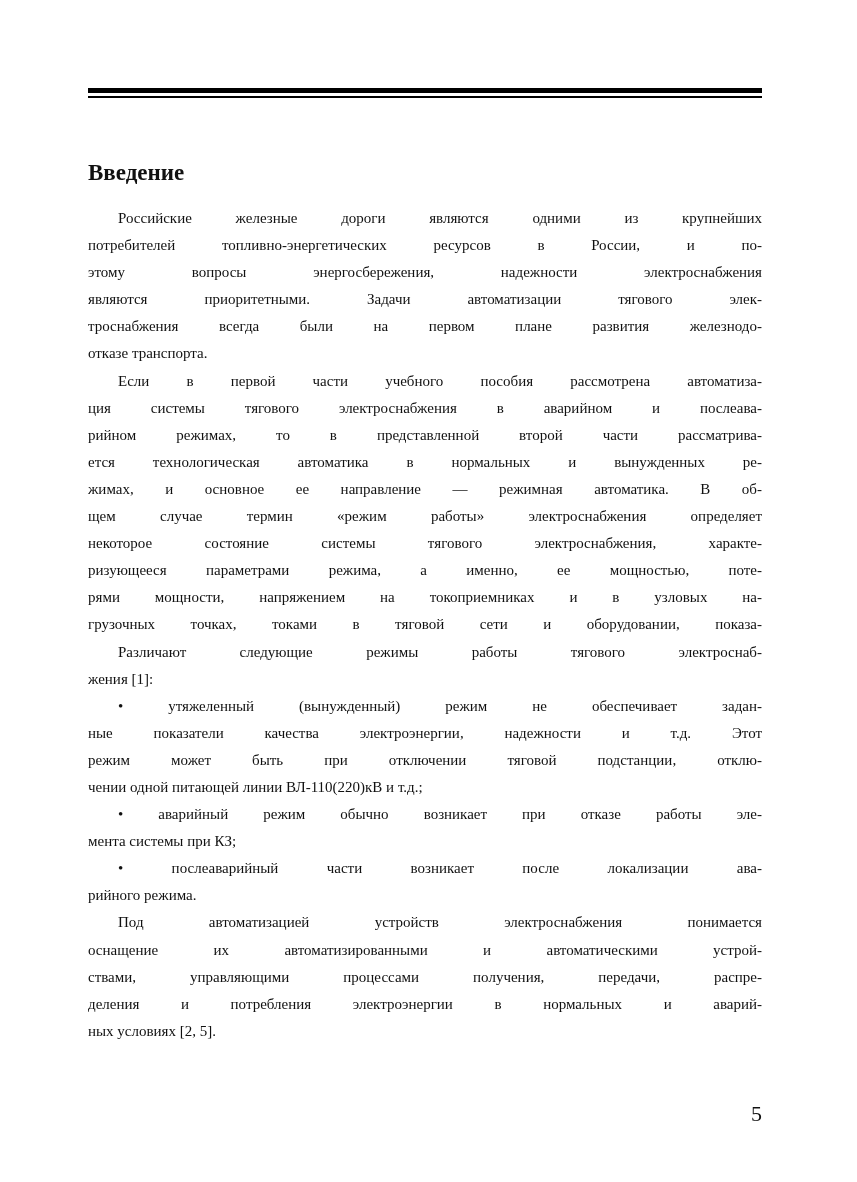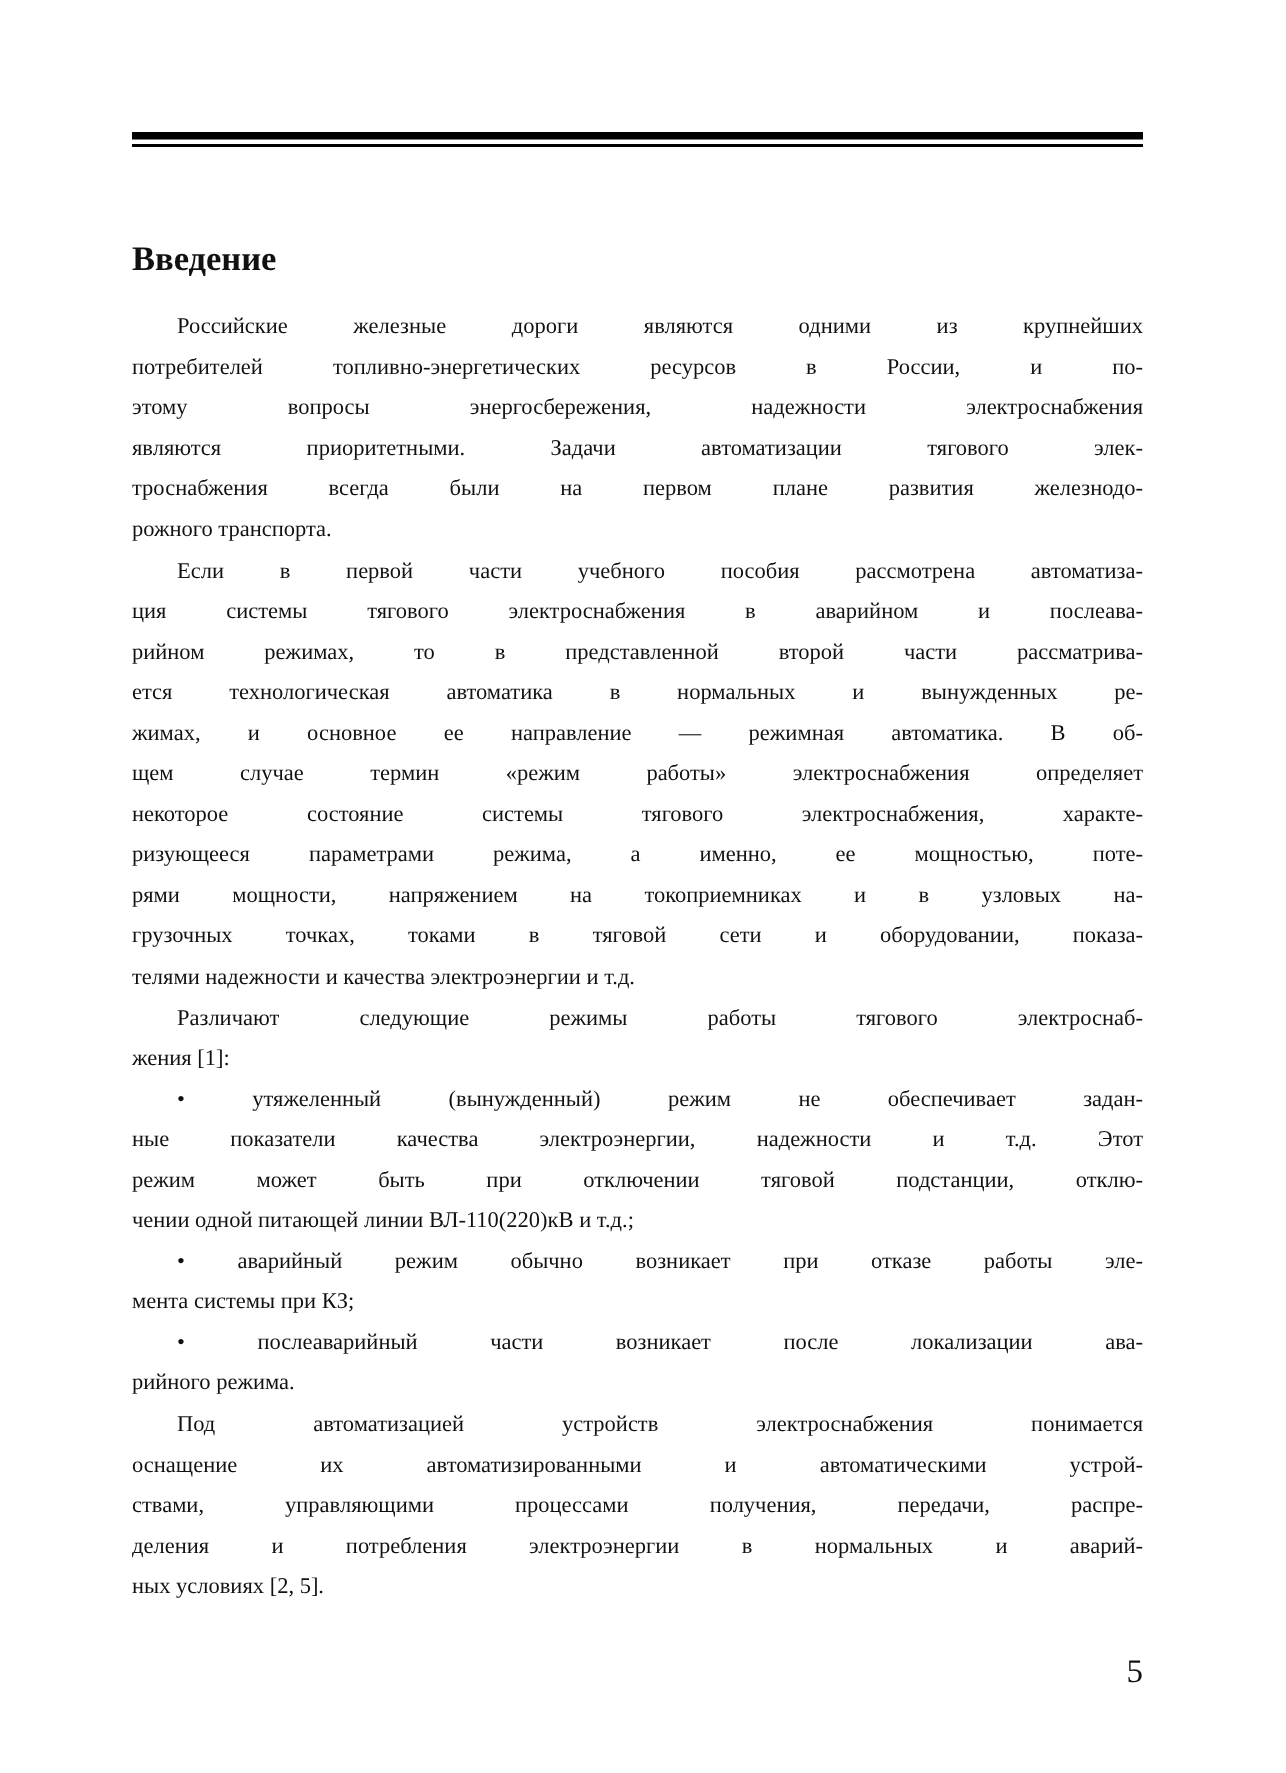--- a/index.html
+++ b/index.html
@@ -24,34 +24,33 @@
 
 <div class="title">Введение</div>
 
 <div class="body" id="body">
     <div>
       <div class="line indent">Российские железные дороги являются одними из крупнейших</div>
       <div class="line">потребителей топливно-энергетических ресурсов в России, и по-</div>
       <div class="line">этому вопросы энергосбережения, надежности электроснабжения</div>
       <div class="line">являются приоритетными. Задачи автоматизации тягового элек-</div>
       <div class="line">троснабжения всегда были на первом плане развития железнодо-</div>
-      <div class="line last">рожного транспорта.</div>
+      <div class="line last">отказе транспорта.</div>
     </div>
     <div>
       <div class="line indent">Если в первой части учебного пособия рассмотрена автоматиза-</div>
       <div class="line">ция системы тягового электроснабжения в аварийном и послеава-</div>
       <div class="line">рийном режимах, то в представленной второй части рассматрива-</div>
       <div class="line">ется технологическая автоматика в нормальных и вынужденных ре-</div>
       <div class="line">жимах, и основное ее направление — режимная автоматика. В об-</div>
       <div class="line">щем случае термин «режим работы» электроснабжения определяет</div>
       <div class="line">некоторое состояние системы тягового электроснабжения, характе-</div>
       <div class="line">ризующееся параметрами режима, а именно, ее мощностью, поте-</div>
       <div class="line">рями мощности, напряжением на токоприемниках и в узловых на-</div>
       <div class="line">грузочных точках, токами в тяговой сети и оборудовании, показа-</div>
-      <div class="line last">телями надежности и качества электроэнергии и т.д.</div>
     </div>
     <div>
       <div class="line indent">Различают следующие режимы работы тягового электроснаб-</div>
       <div class="line last">жения [1]:</div>
     </div>
     <div>
       <div class="line indent">•  утяжеленный (вынужденный) режим не обеспечивает задан-</div>
       <div class="line">ные показатели качества электроэнергии, надежности и т.д. Этот</div>
       <div class="line">режим может быть при отключении тяговой подстанции, отклю-</div>
       <div class="line last">чении одной питающей линии ВЛ-110(220)кВ и т.д.;</div>

